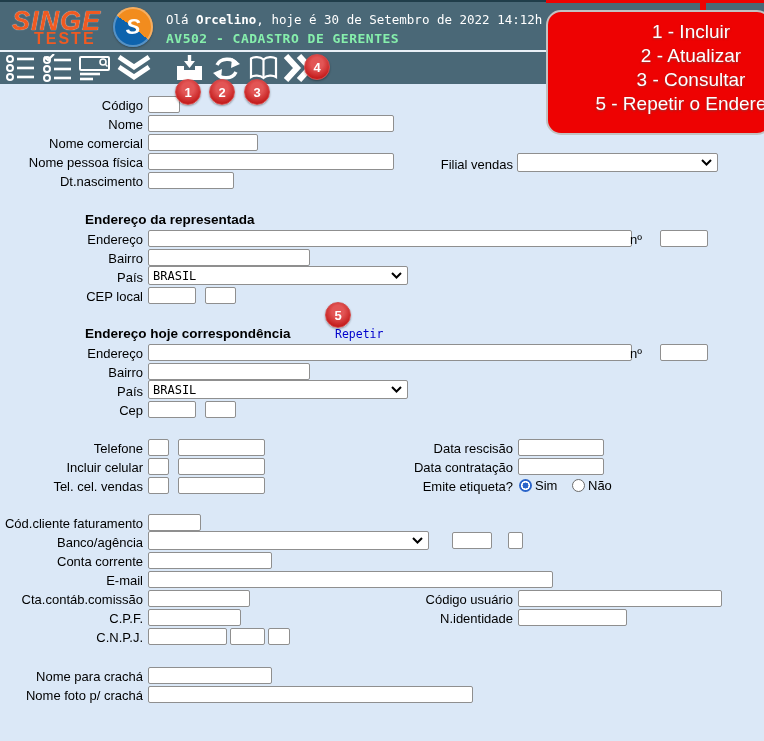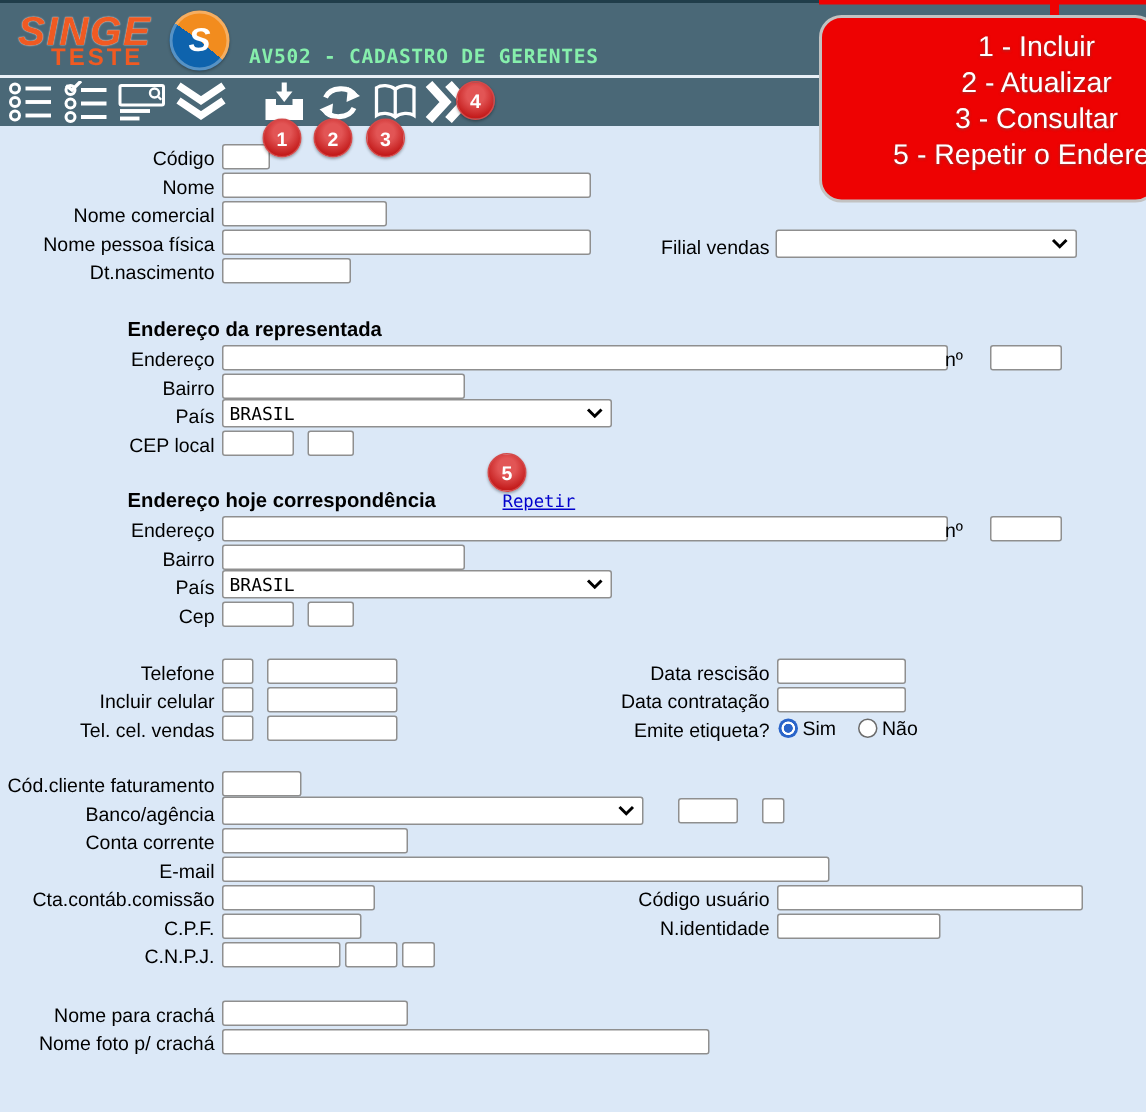--- a/index.html
+++ b/index.html
@@ -81,36 +81,37 @@
     box-sizing:content-box; outline:none;
   }
   .select {
     position:absolute; height:19px; background:#fff; border:1px solid #8f8f8f;
     border-radius:2px; box-sizing:border-box; display:flex; align-items:center;
     justify-content:space-between; padding:0 5px 0 4px;
     font:12px "DejaVu Sans Mono", monospace; cursor:default;
   }
   .repetir {
     position:absolute; font:11.5px "DejaVu Sans Mono", monospace;
-    color:#0000cc; text-decoration:underline; cursor:pointer;padding-left:18px;
+    color:#0000cc; cursor:pointer;padding-left:18px;
   }
   .radio { position:absolute; width:13px; height:13px; border-radius:50%; box-sizing:border-box; }
   .radio-off { border:1px solid #6b6b6b; background:#fff; }
   .radio-on  { background:radial-gradient(circle at 50% 50%, #2a64c9 0 2.8px, #ffffff 3.2px 4.3px, #2a64c9 4.7px 6.5px); }
   .radio-text { position:absolute; font:13px "Liberation Sans", sans-serif;text-align:center; }
 </style>
 </head>
 <body>
 
 <div class="header">
   <div class="logo-title">SINGE</div>
   <div class="logo-subtitle">TESTE</div>
   <div class="ball">
     <span>S</span>
   </div>
+  <div class="greeting"><span>Olá </span><b>Orcelino</b><span>, hoje é 30 de Setembro de 2022 14:12h</span></div>
   <div class="screen-title">AV502 - CADASTRO DE GERENTES</div>
 </div>
 
 <div class="toolbar">
   <span class="tbtn" style="margin-left:4px">
     <svg width="32" height="28" viewBox="0 0 32 28" fill="none" stroke="#fff" stroke-width="2">
       <circle cx="6" cy="5" r="3"></circle>
         <circle cx="6" cy="14" r="3"></circle>
         <circle cx="6" cy="23" r="3"></circle>
       <line x1="13" y1="5" x2="30" y2="5" stroke-width="2.6"></line>

